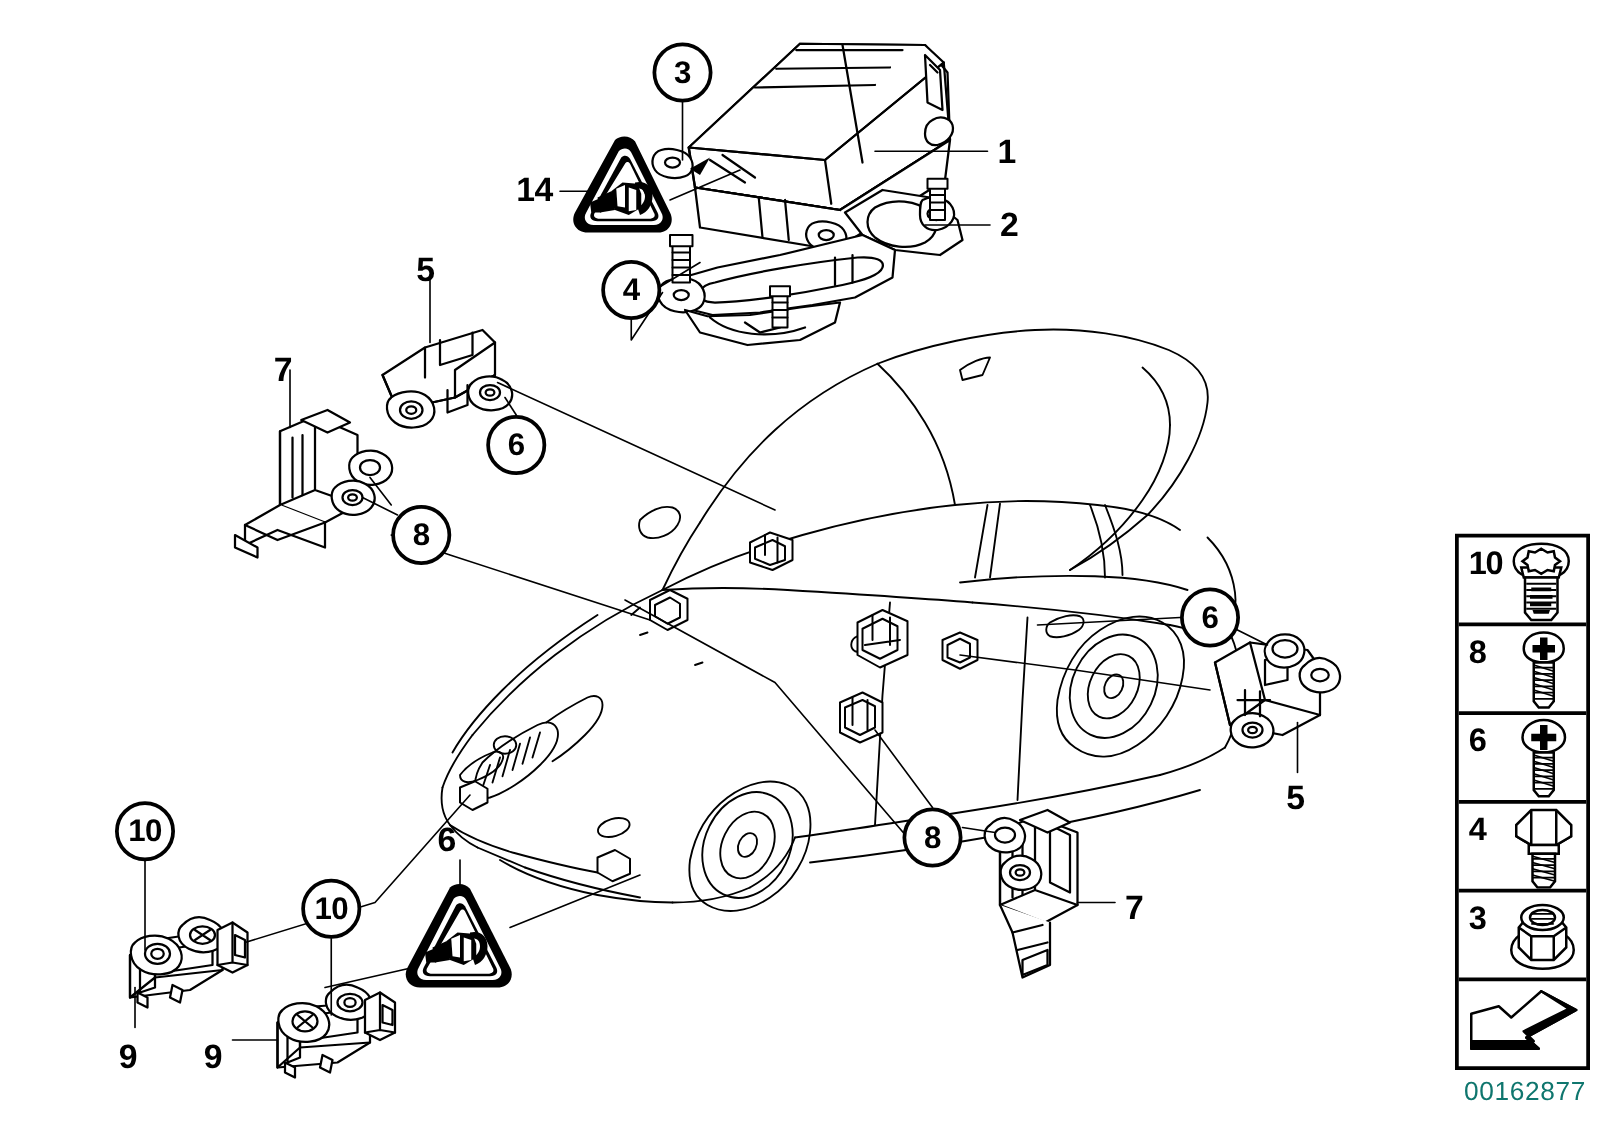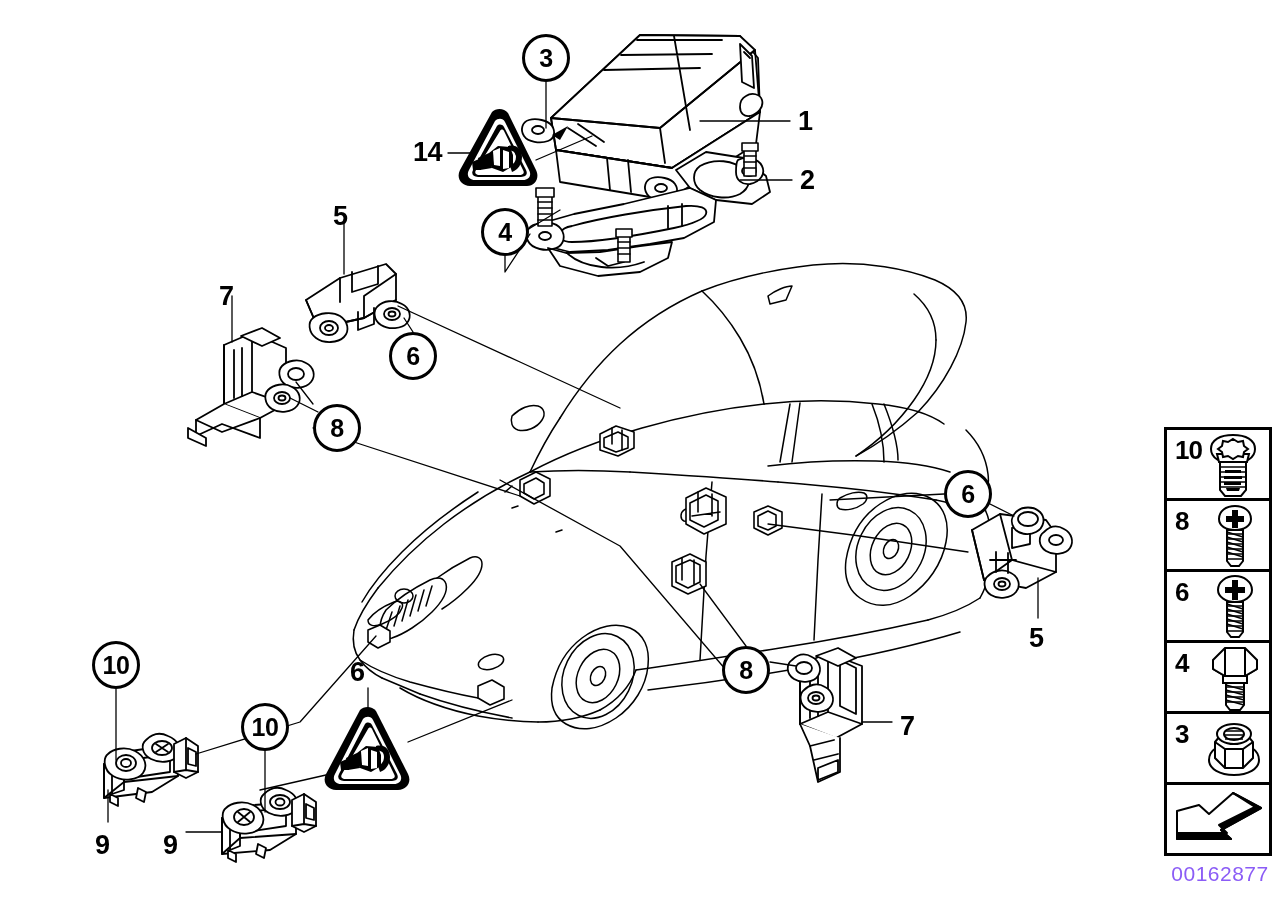--- a/index.html
+++ b/index.html
@@ -104,21 +104,21 @@
     position: absolute;
     left: 1164px;
     top: 862px;
     width: 112px;
     text-align: center;
     font-family: "Liberation Sans", sans-serif;
     font-weight: normal;
     font-size: 21px;
     line-height: 24px;
     letter-spacing: 0.5px;
-    color: #8b5cf6;
+    color: #0f766e;
     user-select: none;
   }
 </style>
 </head>
 <body>
 
 <div id="page">
 
   <svg id="diagram" viewBox="0 0 1288 910" xmlns="http://www.w3.org/2000/svg">
     <g fill="none" stroke="#000" stroke-width="1.6" stroke-linejoin="round" stroke-linecap="round">

